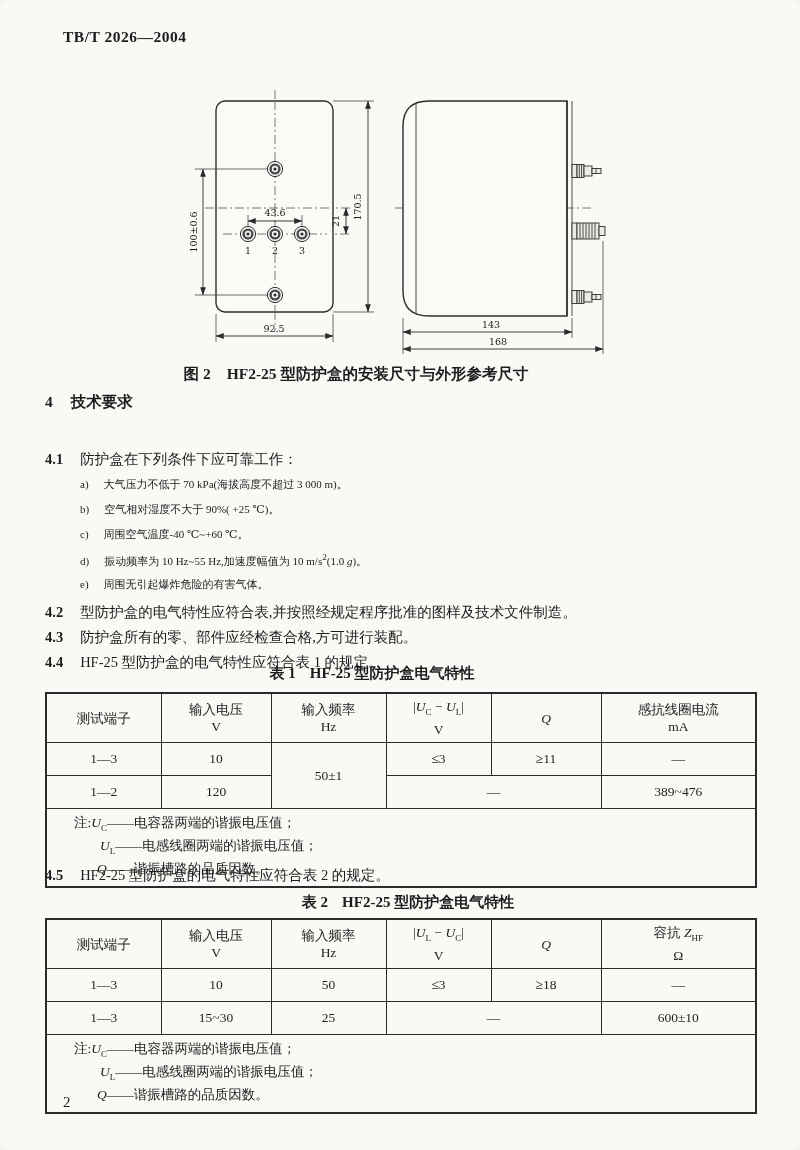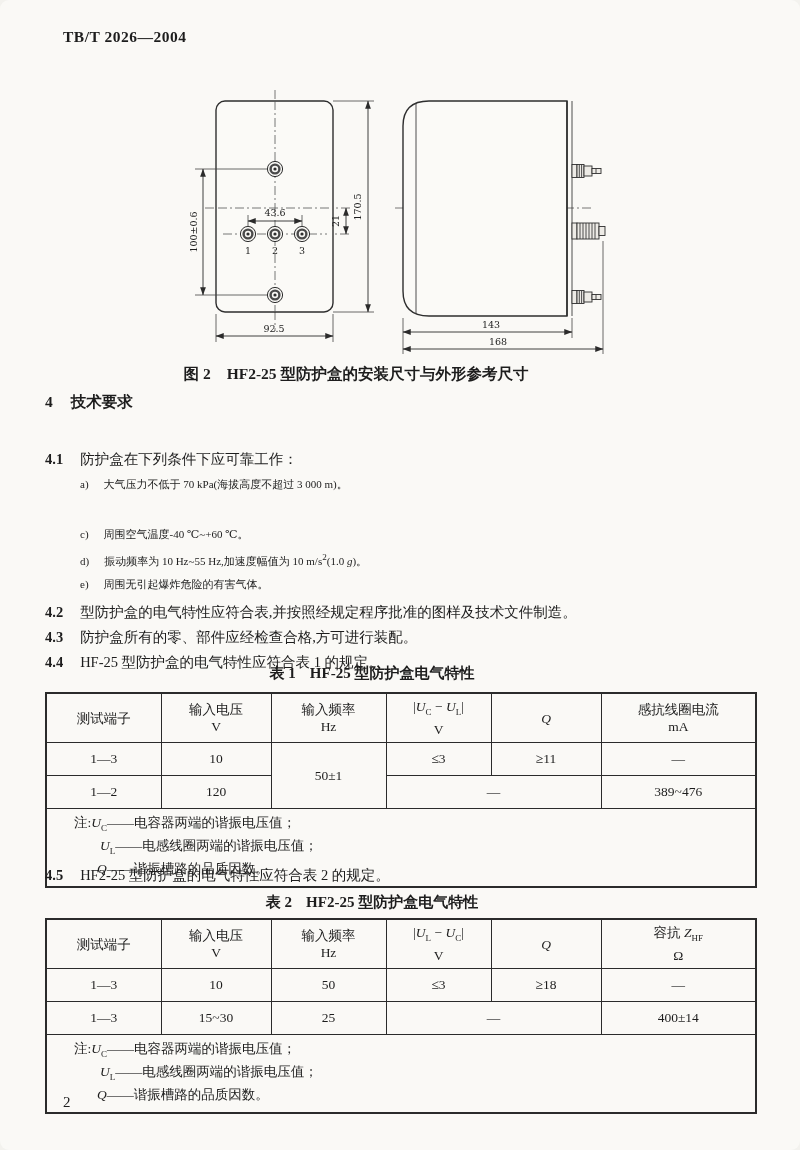--- a/index.html
+++ b/index.html
@@ -32,21 +32,21 @@
     background:#faf9f6;
   }
   .spec-table th,.spec-table td{border:1px solid #2b2b2b;text-align:center;padding:2px 3px;font-weight:normal;}
   .spec-table th{height:44px;line-height:17px;}
   .spec-table td.data{height:28px;}
   .spec-table td.notes-cell{text-align:left;padding:5px 6px 7px 27px;line-height:18.5px;}
   .spec-table .ind1{margin-left:26px;}
   .spec-table .ind2{margin-left:23px;}
   .spec-table sub, .notes-cell sub{font-size:9px;}
   .t1{top:692px;} .t2{top:918px;}
-  .tt1{top:664px;} .tt2{top:893px;}
+  .tt1{top:664px;} .tt2{top:893px;padding-left:36px;}
   .page-number{position:absolute;left:63px;top:1094px;font-size:15px;}
   
   .outline{fill:none;stroke:#2e2e2e;stroke-width:1.4;}
   .outline-fill{fill:#fbfaf7;stroke:#2e2e2e;stroke-width:1.4;}
   .thin{fill:none;stroke:#3a3a3a;stroke-width:0.9;}
   .cl{stroke:#555;stroke-width:0.8;stroke-dasharray:9 3 2 3;fill:none;}
   .ext{stroke:#444;stroke-width:0.8;}
   .dimline{stroke:#2b2b2b;stroke-width:0.9;}
   .dim{font-family:"DejaVu Serif","Liberation Serif",serif;font-size:9.5px;fill:#1d1d1d;}
   .hw{fill:#edebe6;stroke:#2e2e2e;stroke-width:0.9;}
@@ -208,20 +208,23 @@
     <span class="sec-num">4</span><span>技术要求</span>
   </div>
 
   <div class="clause" style="top:450px">
     <span class="cnum">4.1</span><span>防护盒在下列条件下应可靠工作：</span>
   </div>
 
   <div class="sub-item" style="top:477px">
     <span class="ilabel">a)</span><span>大气压力不低于 70 kPa(海拔高度不超过 3 000 m)。</span>
   </div>
+  <div class="sub-item" style="top:502px">
+    <span class="ilabel">b)</span><span>空气相对湿度不大于 90%( +25 ℃)。</span>
+  </div>
   <div class="sub-item" style="top:527px">
     <span class="ilabel">c)</span><span>周围空气温度-40 ℃~+60 ℃。</span>
   </div>
   <div class="sub-item" style="top:552px">
     <span class="ilabel">d)</span><span>振动频率为 10 Hz~55 Hz,加速度幅值为 10 m/s<sup>2</sup>(1.0 <i>g</i>)。</span>
   </div>
   <div class="sub-item" style="top:577px">
     <span class="ilabel">e)</span><span>周围无引起爆炸危险的有害气体。</span>
   </div>
 
@@ -313,21 +316,21 @@
         <td class="data">50</td>
         <td class="data">≤3</td>
         <td class="data">≥18</td>
         <td class="data">—</td>
       </tr>
       <tr>
         <td class="data">1—3</td>
         <td class="data">15~30</td>
         <td class="data">25</td>
         <td class="data" colspan="2">—</td>
-        <td class="data">400±14</td>
+        <td class="data">600±10</td>
       </tr>
       <tr>
         <td class="notes-cell" colspan="6">
           <div>注:<i>U</i><sub>C</sub>——电容器两端的谐振电压值；</div>
           <div class="ind1"><i>U</i><sub>L</sub>——电感线圈两端的谐振电压值；</div>
           <div class="ind2"><i>Q</i>——谐振槽路的品质因数。</div>
         </td>
       </tr>
     </tbody>
   </table>

